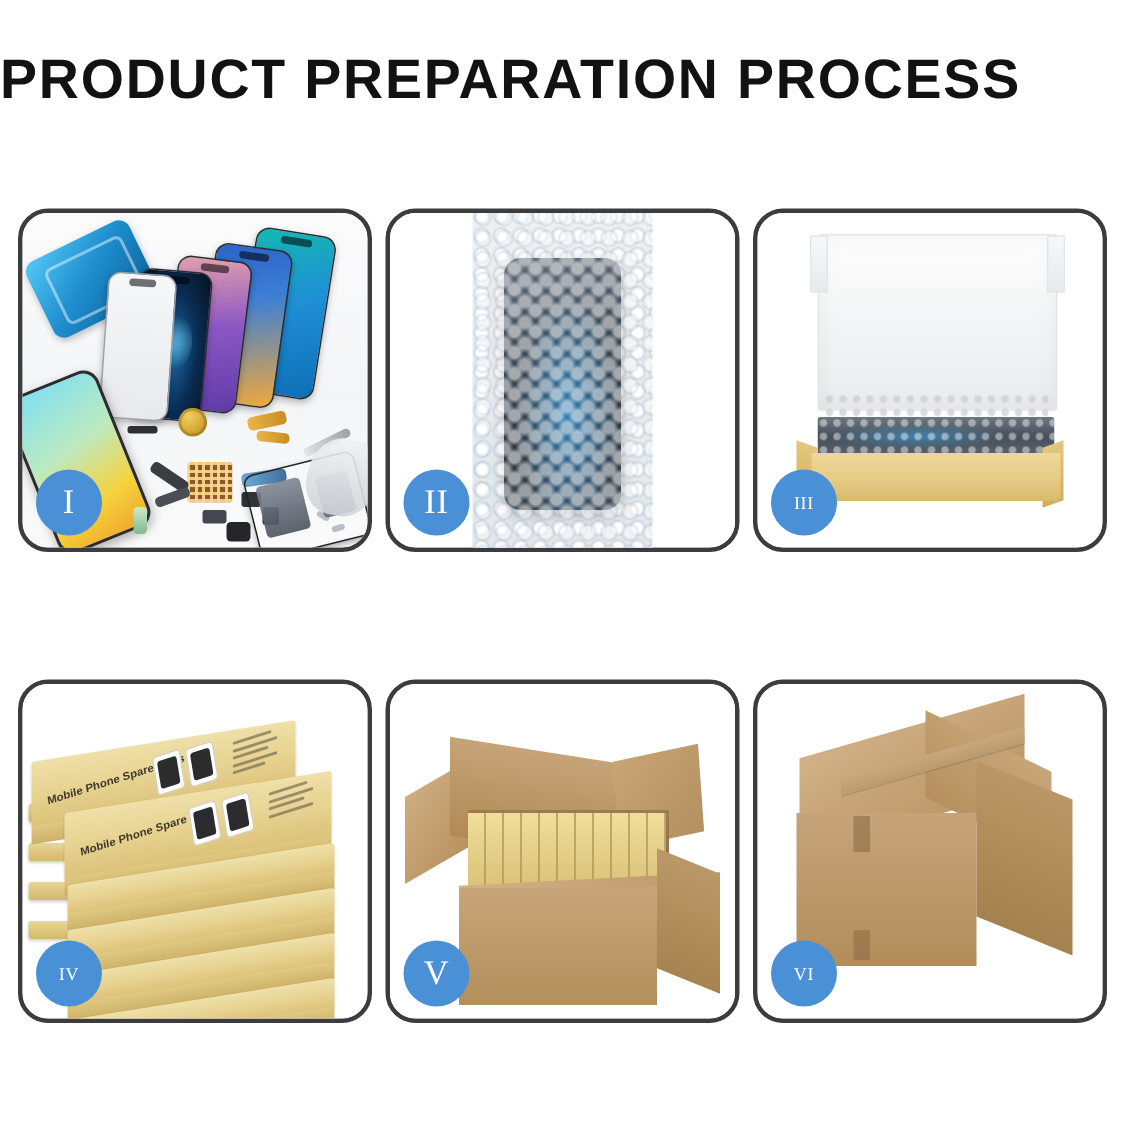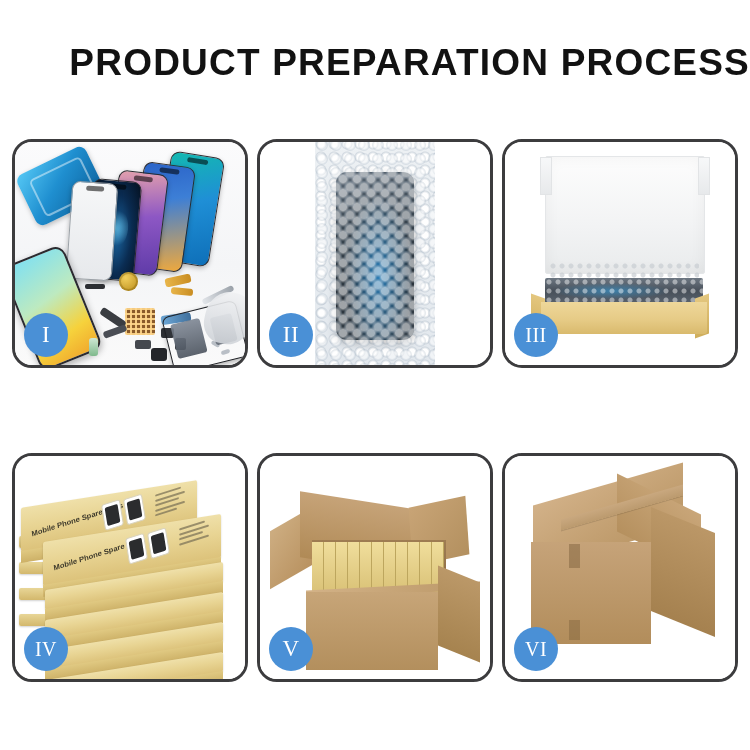--- a/index.html
+++ b/index.html
@@ -4,21 +4,21 @@
 <style>
   html,body{margin:0;padding:0;}
   body{
     width:750px;height:750px;background:#ffffff;
     font-family:"Liberation Sans",sans-serif;
     overflow:hidden;position:relative;
   }
   .page{width:750px;height:750px;position:relative;background:#fff;}
 
   
-  .header{padding-top:44px;text-align:right;margin-left:44px;}
+  .header{padding-top:34px;text-align:left;}
   .title{
     font-size:37px;font-weight:700;letter-spacing:1.2px;color:#121212;
     font-family:"Liberation Sans",sans-serif;line-height:1.05;
     white-space:nowrap;
   }
   .subtitle{
     margin-top:10px;font-size:15.2px;color:#1a1a1a;letter-spacing:.2px;
     font-family:"Liberation Sans",sans-serif;white-space:nowrap;
   }
 
@@ -34,21 +34,21 @@
   }
   .stage{position:absolute;inset:0;overflow:hidden;}
 
   .badge{
     position:absolute;left:9px;bottom:8px;width:44px;height:44px;
     border-radius:50%;background:#4a90d6;color:#fff;
     display:flex;align-items:center;justify-content:center;
     font-family:"Liberation Serif",serif;font-size:23px;letter-spacing:.5px;
     z-index:40;
   }
-  .badge.wide{font-size:20px;}
+  .badge.wide{font-size:12px;}
 
   
   .p1bg{position:absolute;inset:0;background:
       linear-gradient(180deg,#fbfbfc 0%,#f4f5f7 55%,#fafafa 100%);}
   .phone-fan{position:absolute;left:52px;top:10px;width:180px;height:120px;}
   .fphone{
     position:absolute;border-radius:9px;
     box-shadow:0 2px 5px rgba(0,0,0,.28);
     border:1.5px solid #2b2b30;
   }

